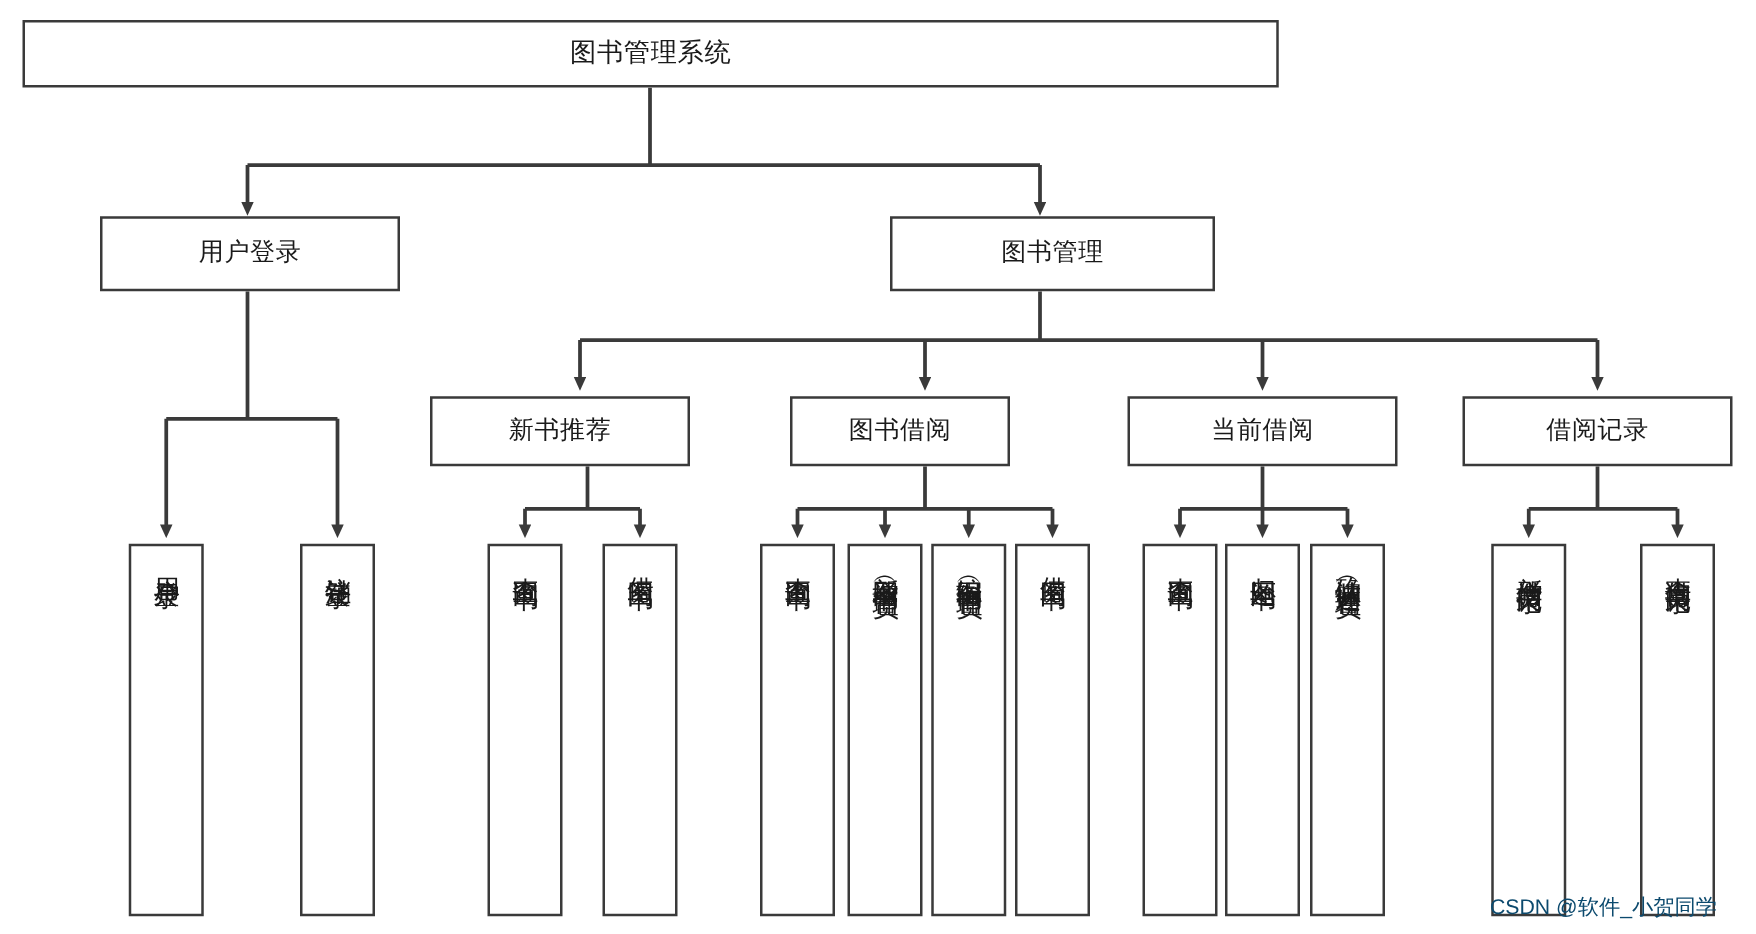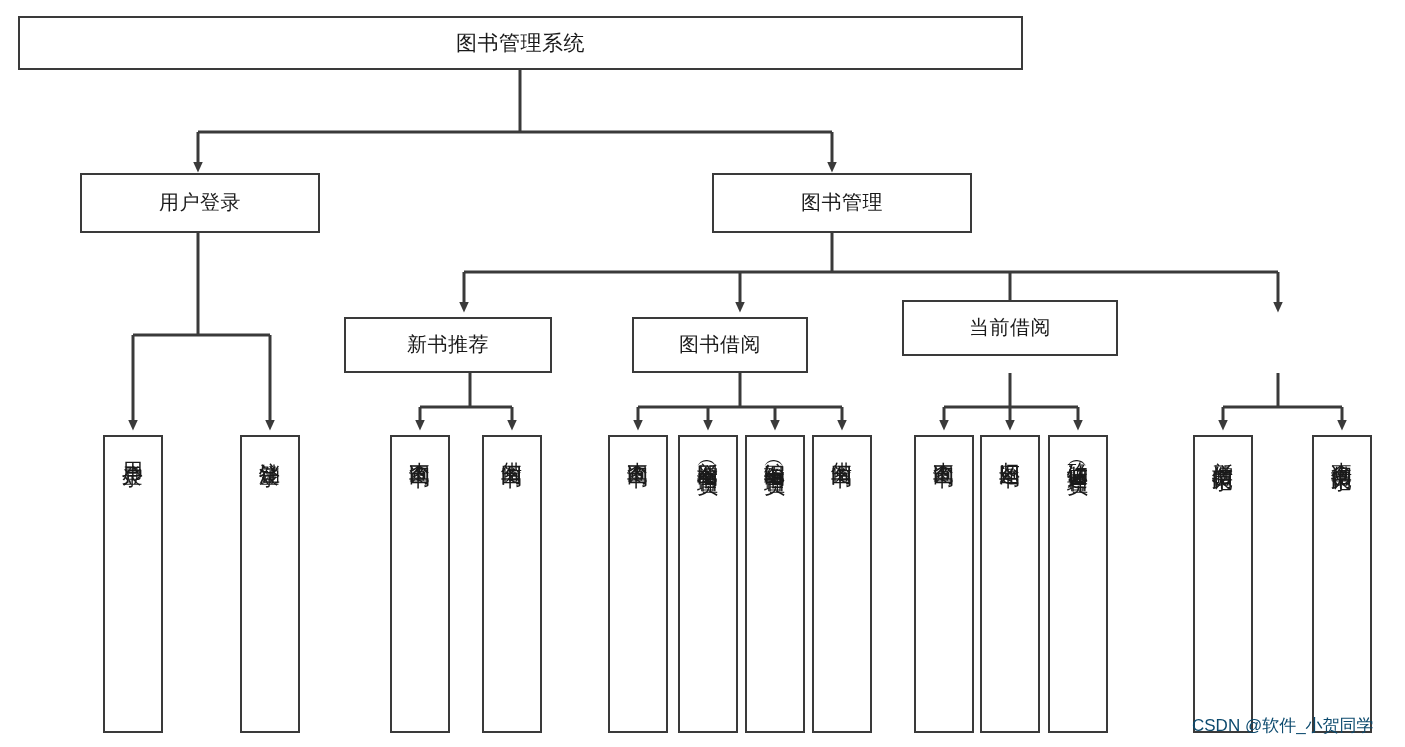--- a/index.html
+++ b/index.html
@@ -121,22 +121,25 @@
   <div class="node h-node" style="left:712px;top:173px;width:260px;height:60px;">
     <span class="lbl">图书管理</span>
   </div>
 
   <div class="node h-node" style="left:344px;top:317px;width:208px;height:56px;align-items:center;">
     <span class="lbl">新书推荐</span>
   </div>
   <div class="node h-node" style="left:632px;top:317px;width:176px;height:56px;">
     <span class="lbl">图书借阅</span>
   </div>
-  <div class="node h-node" style="left:902px;top:300px;width:216px;height:56px;">
+  <div class="node h-node" style="left:902px;top:317px;width:216px;height:56px;">
     <span class="lbl">当前借阅</span>
+  </div>
+  <div class="node h-node" style="left:1170px;top:317px;width:216px;height:56px;">
+    <span class="lbl">借阅记录</span>
   </div>
 
   <div class="node v-node" style="left:103px;top:435px;width:60px;height:298px;">
     <span class="lbl">用户登录</span>
   </div>
   <div class="node v-node" style="left:240px;top:435px;width:60px;height:298px;">
     <span class="lbl">注销登录</span>
   </div>
 
   <div class="node v-node" style="left:390px;top:435px;width:60px;height:298px;">

